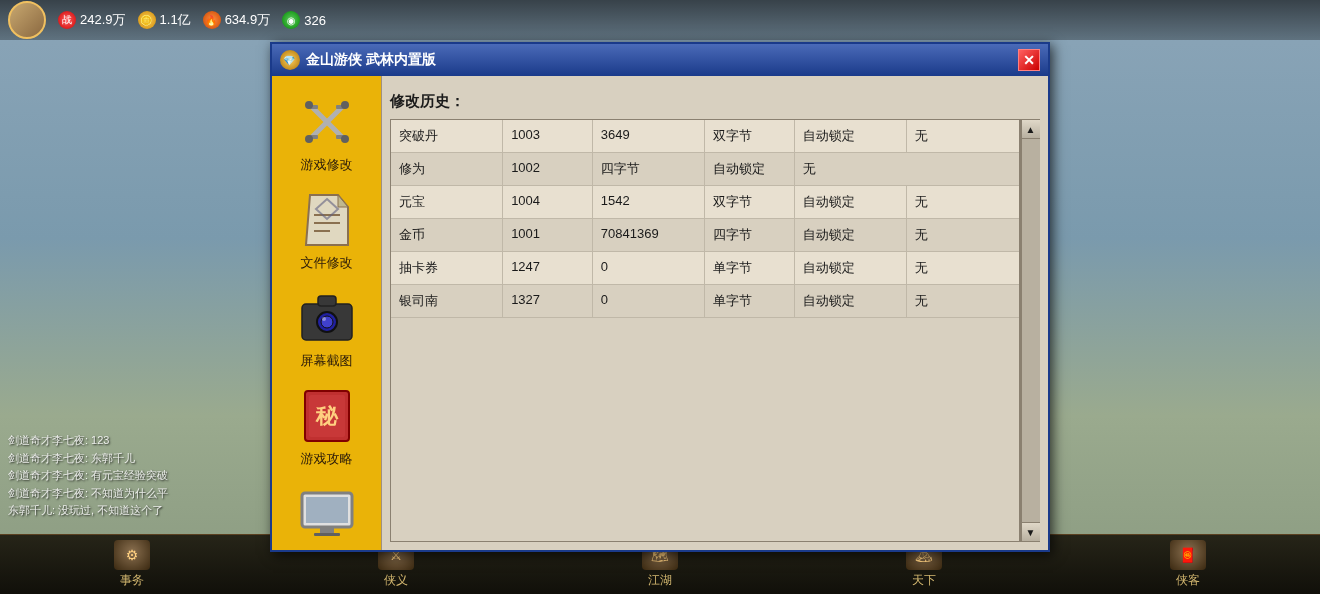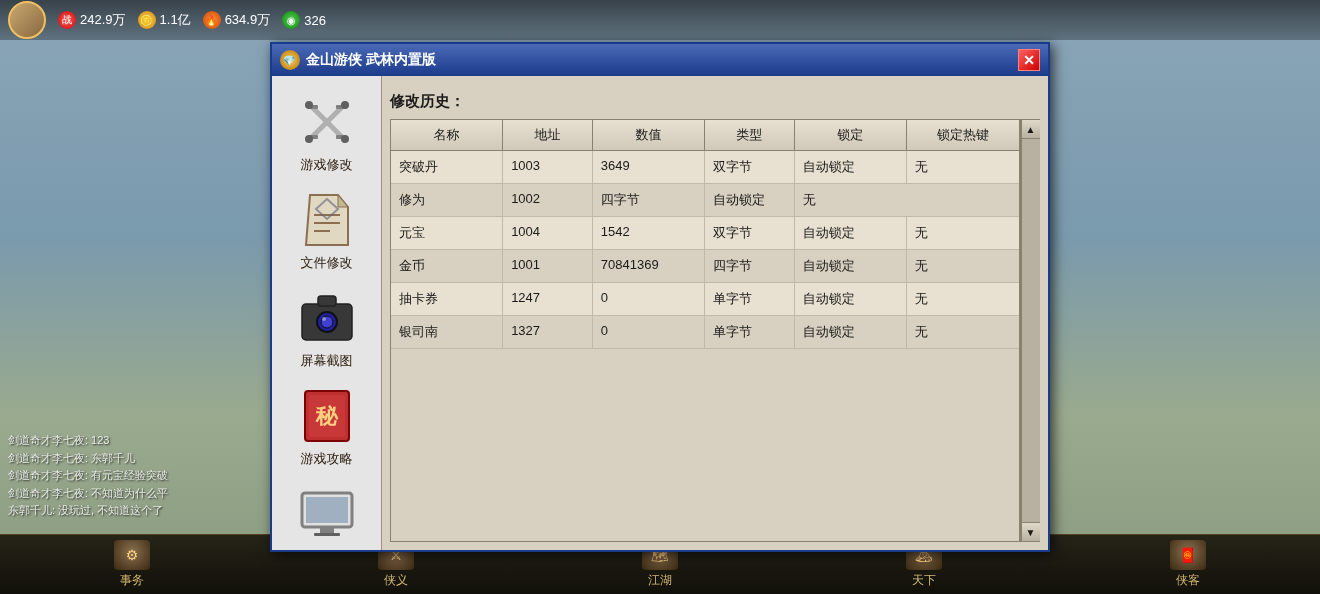--- a/index.html
+++ b/index.html
@@ -172,21 +172,21 @@
     
     .dialog-body {
       display: flex;
       flex: 1;
       overflow: hidden;
     }
 
     
     .dialog-sidebar {
       width: 110px;
-      background: #e5e5e5;
+      background: #eab308;
       border-right: 1px solid #a09080;
       display: flex;
       flex-direction: column;
       align-items: center;
       padding: 10px 0;
       gap: 4px;
       flex-shrink: 0;
     }
 
     .sidebar-btn {
@@ -477,28 +477,20 @@
         </div>
 
       </div>
 
       <div class="dialog-main">
         <div class="section-title">修改历史：</div>
 
         <div style="display:flex; flex:1; overflow:hidden;">
 
           <div class="data-table">
-            <div class="table-header">
-              <div class="th-cell">名称</div>
-              <div class="th-cell">地址</div>
-              <div class="th-cell">数值</div>
-              <div class="th-cell">类型</div>
-              <div class="th-cell">锁定</div>
-              <div class="th-cell">锁定热键</div>
-            </div>
             <div class="table-body">
               <div class="table-row">
                 <div class="td-cell">突破丹</div>
                 <div class="td-cell">1003</div>
                 <div class="td-cell">3649</div>
                 <div class="td-cell">双字节</div>
                 <div class="td-cell">自动锁定</div>
                 <div class="td-cell">无</div>
               </div>
               <div class="table-row">

